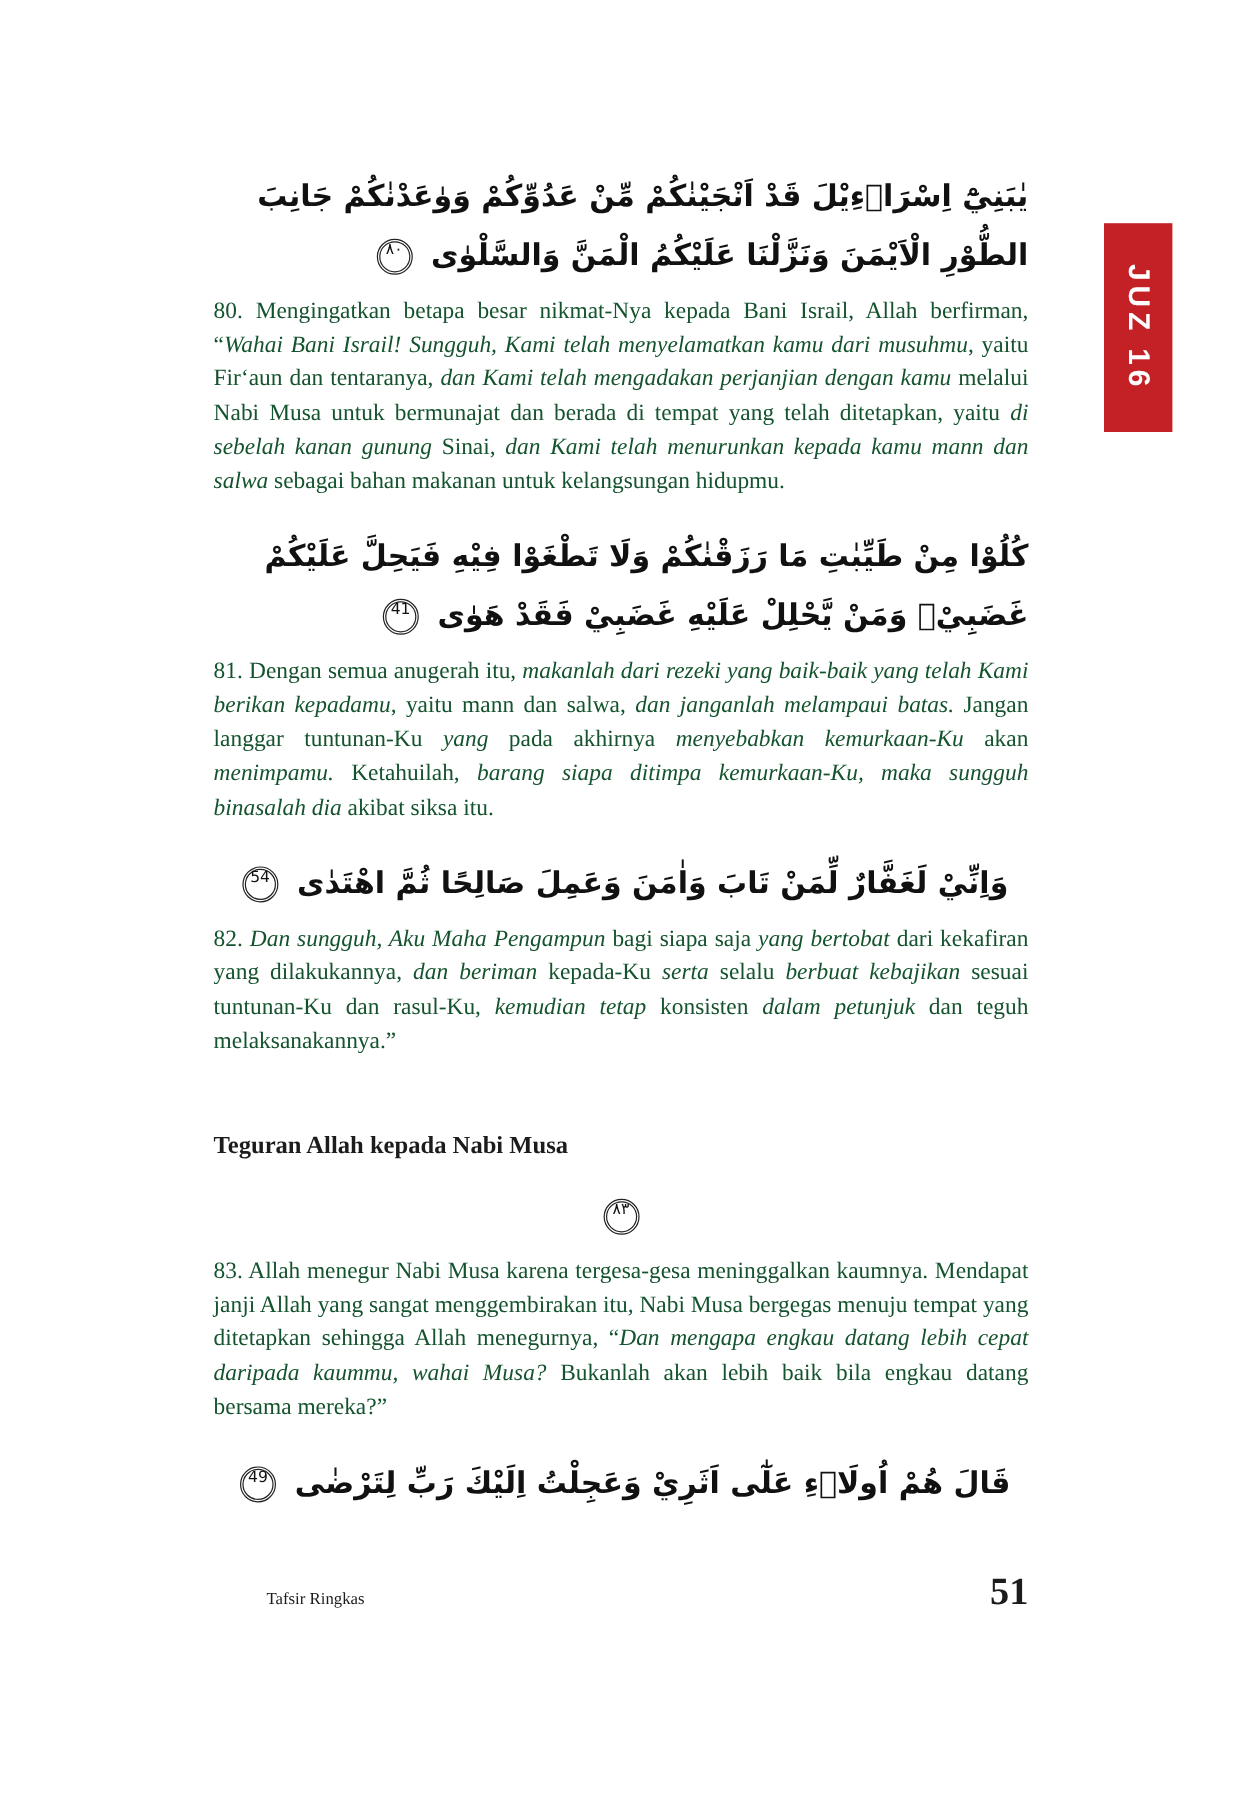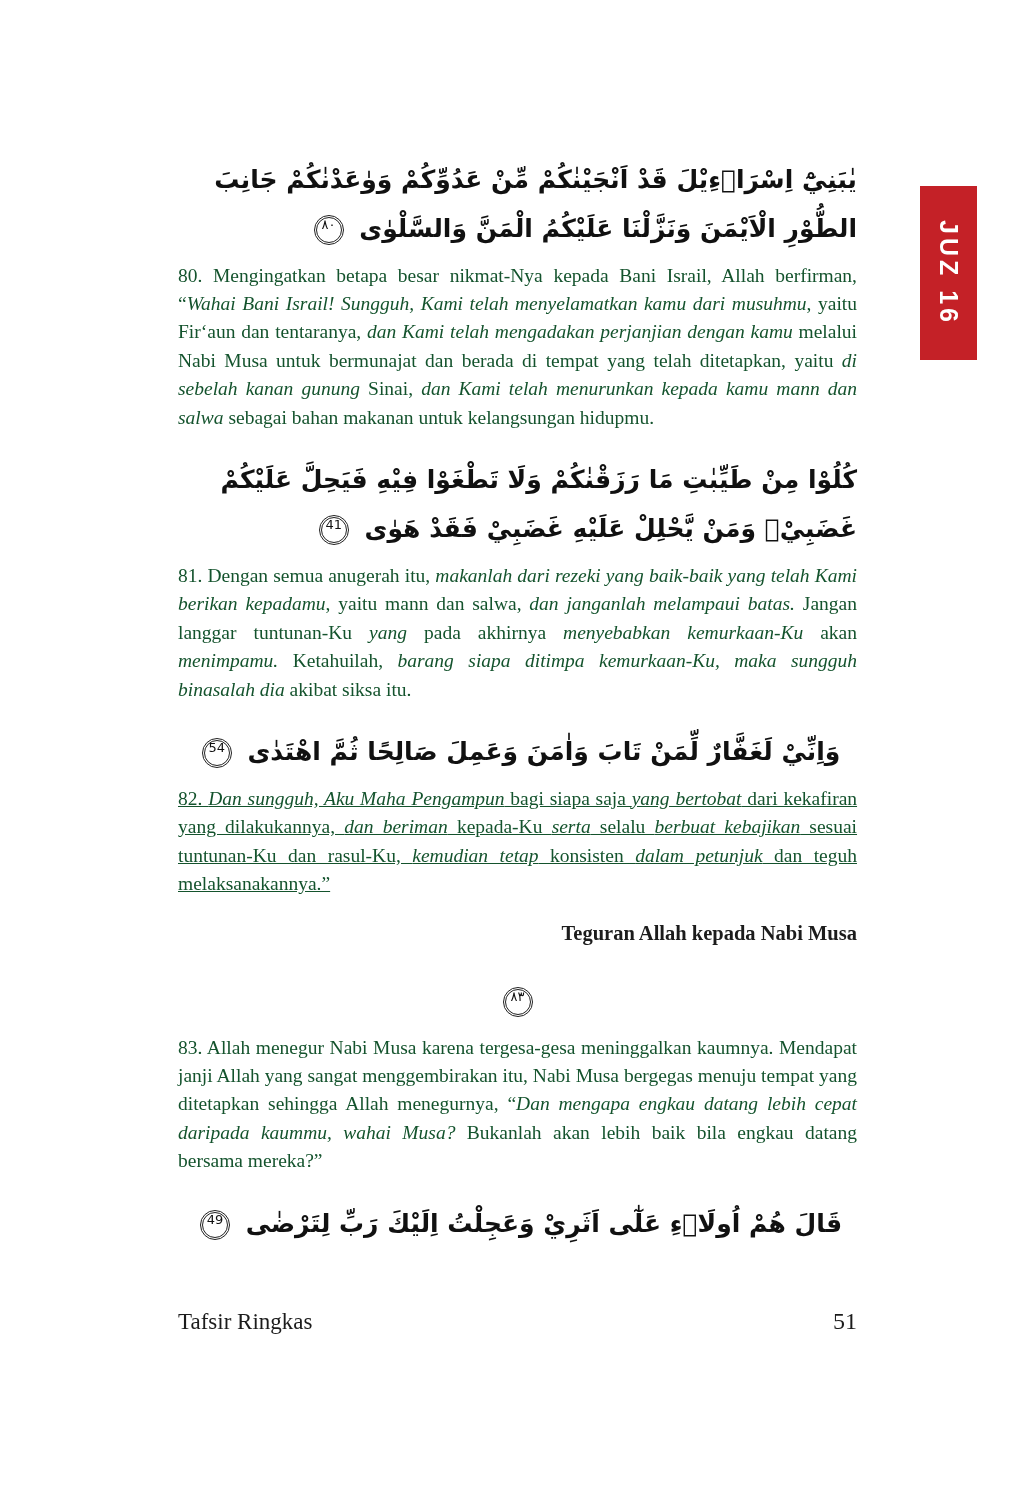--- a/index.html
+++ b/index.html
@@ -27,21 +27,21 @@
     text-orientation:mixed;
     color:#ffffff;
     font-family:"Liberation Sans", sans-serif;
     font-weight:bold;
     font-size:25px;
     letter-spacing:4px;
     white-space:nowrap;
   }
   .content {
     position:absolute;
-    left:178px; top:156px;
+    left:178px; top:140px;
     width:679px;
   }
   .arabic {
     direction:rtl;
     unicode-bidi:embed;
     font-family:"DejaVu Sans", sans-serif;
     font-weight:bold;
     font-size:25px;
     line-height:1.95;
     color:#111111;
@@ -62,37 +62,37 @@
   }
   .body-para {
     font-size:19.5px;
     line-height:1.46;
     text-align:justify;
     color:#14532d;
   }
   .body-para em { font-style:italic; }
   .mb-sm  { margin-bottom:8px; }
   .mb-md  { margin-bottom:24px; }
-  .mb-lg  { margin-bottom:23px;text-decoration:underline; }
+  .mb-lg  { margin-bottom:61px; }
   .section-heading {
     font-size:20.5px;
     font-weight:bold;
-    margin-bottom:32px;
-    text-align:right;
+    margin-bottom:22px;
+    text-align:left;
   }
   .footer {
     position:absolute;
     left:178px; top:1308px;
     width:679px;
     display:flex;
     justify-content:space-between;
     align-items:baseline;
   }
-  .footer .book-title { font-size:23px; }
-  .footer .page-num   { font-size:24px; }
+  .footer .book-title { font-size:14px;margin-left:44px; }
+  .footer .page-num   { font-size:32px;font-weight:bold; }
 </style>
 </head>
 <body>
 
 <div class="page">
 
   <div class="juz-tab" style="background: rgb(196, 33, 39);">
     <span class="juz-label">JUZ 16</span>
   </div>
 

